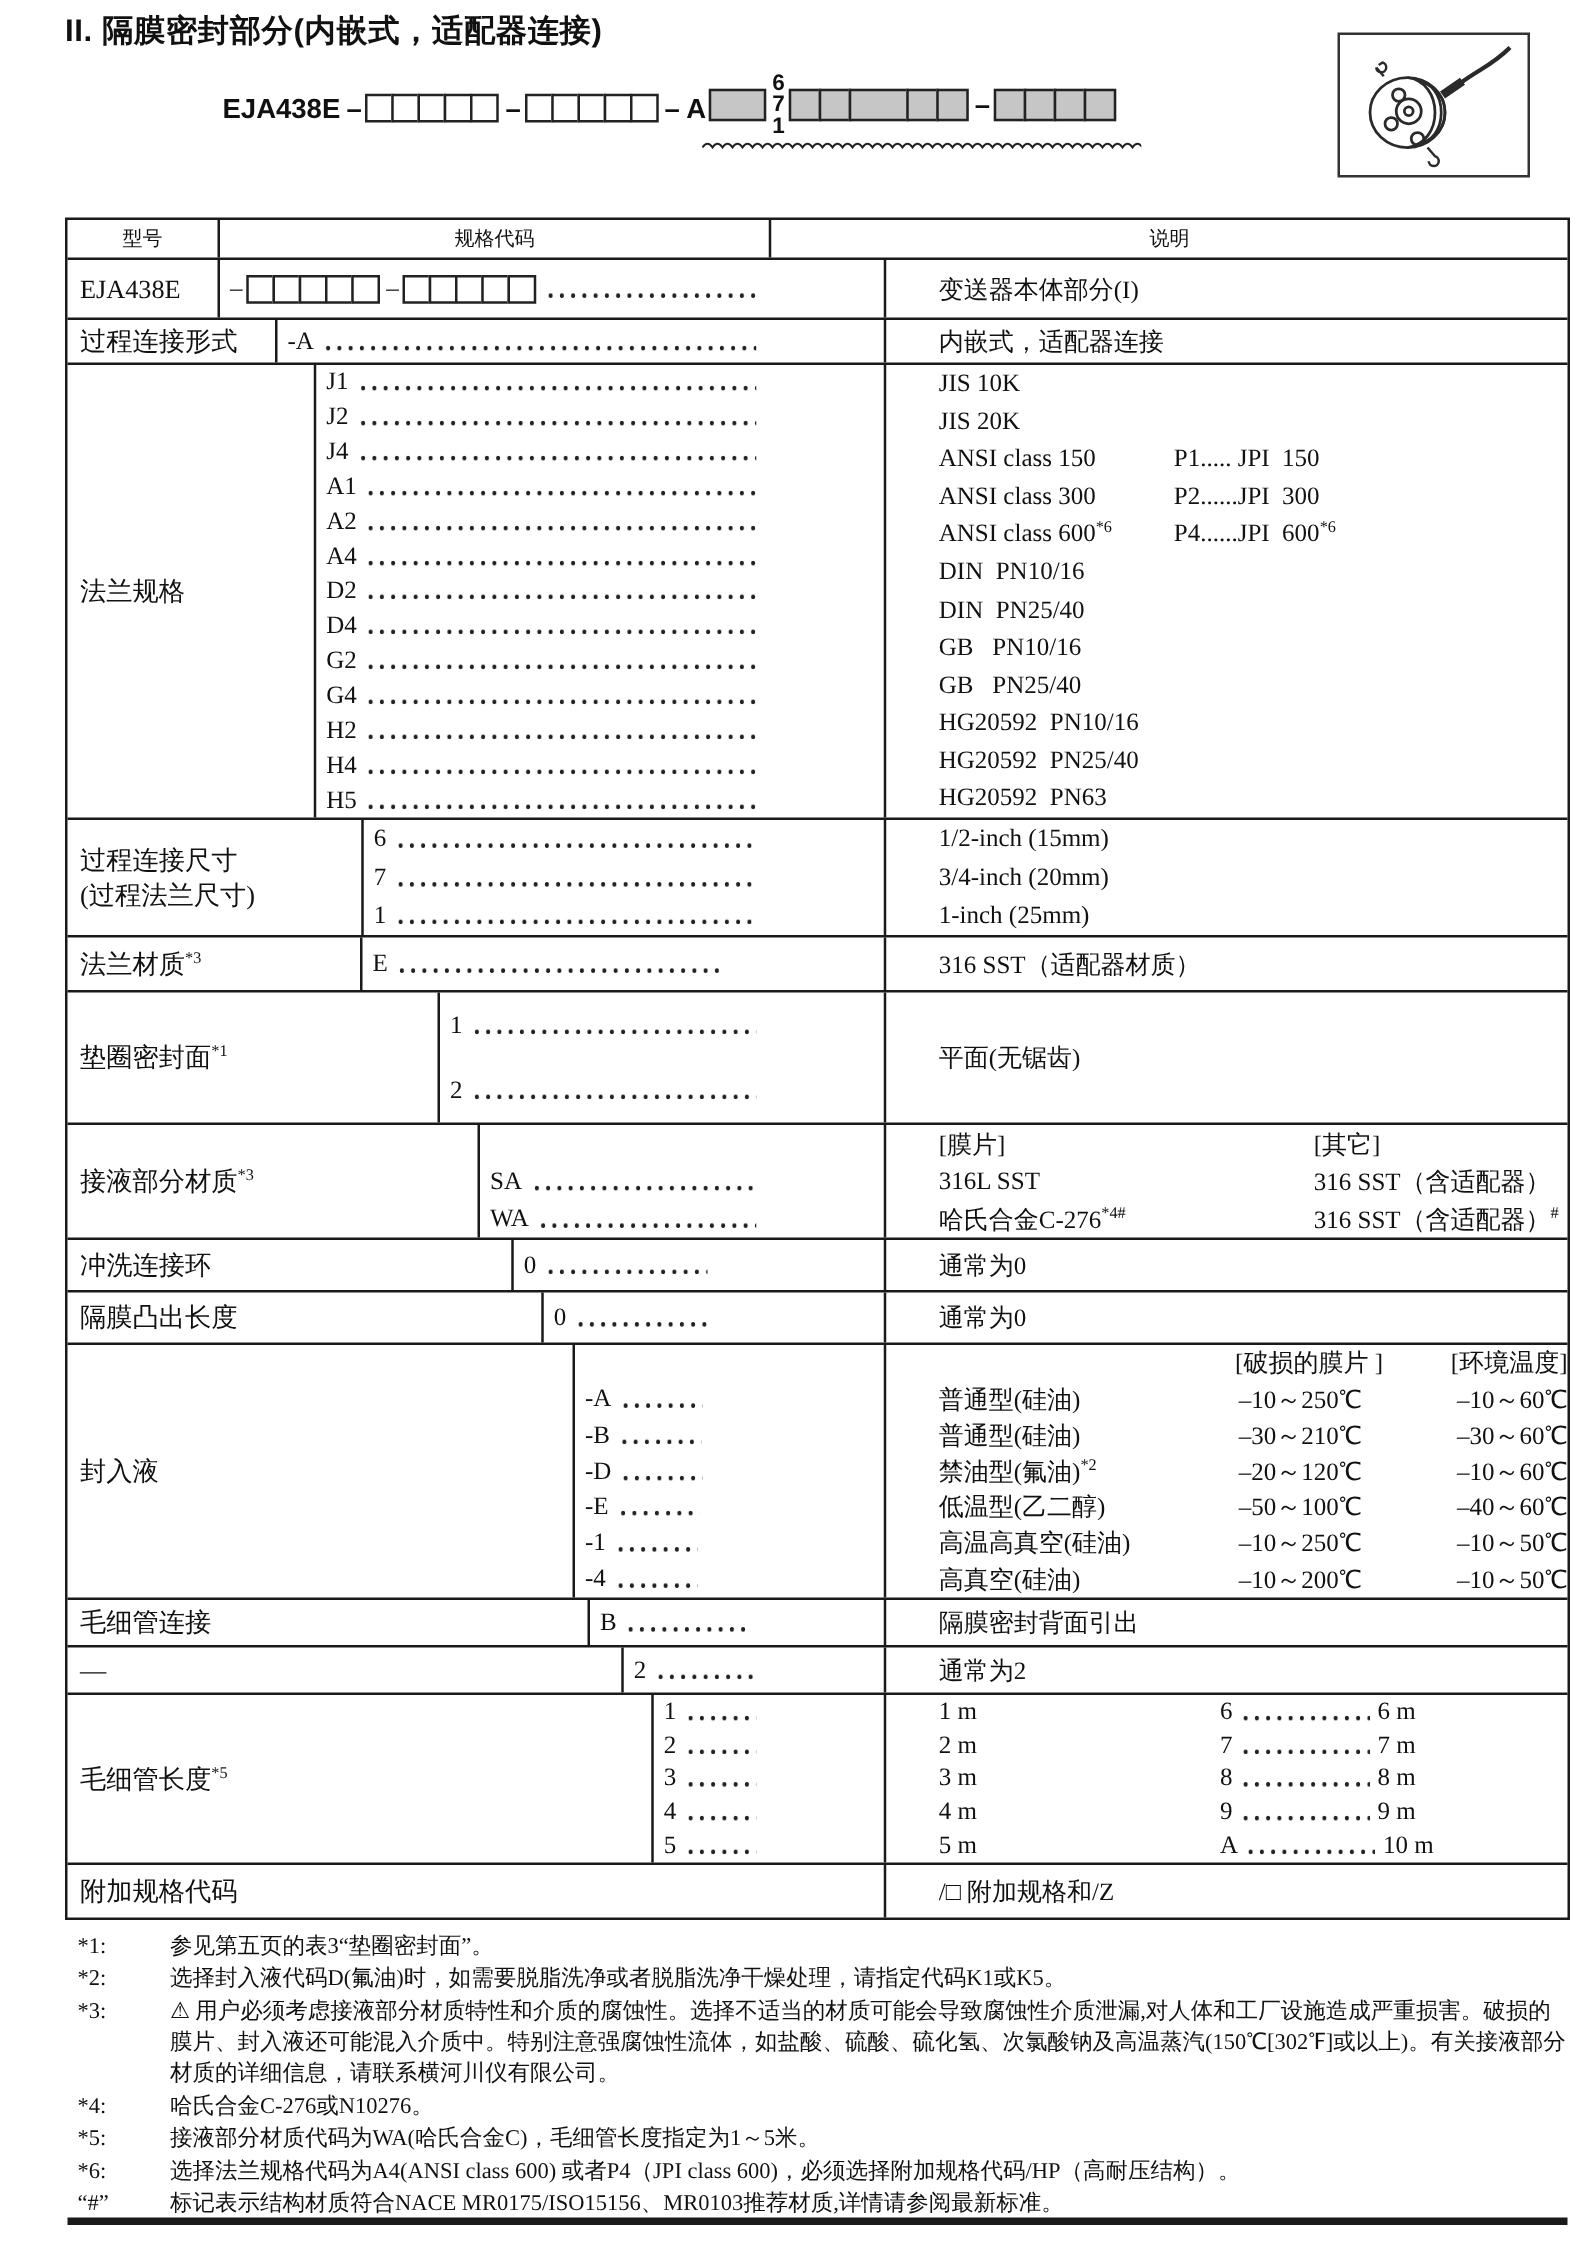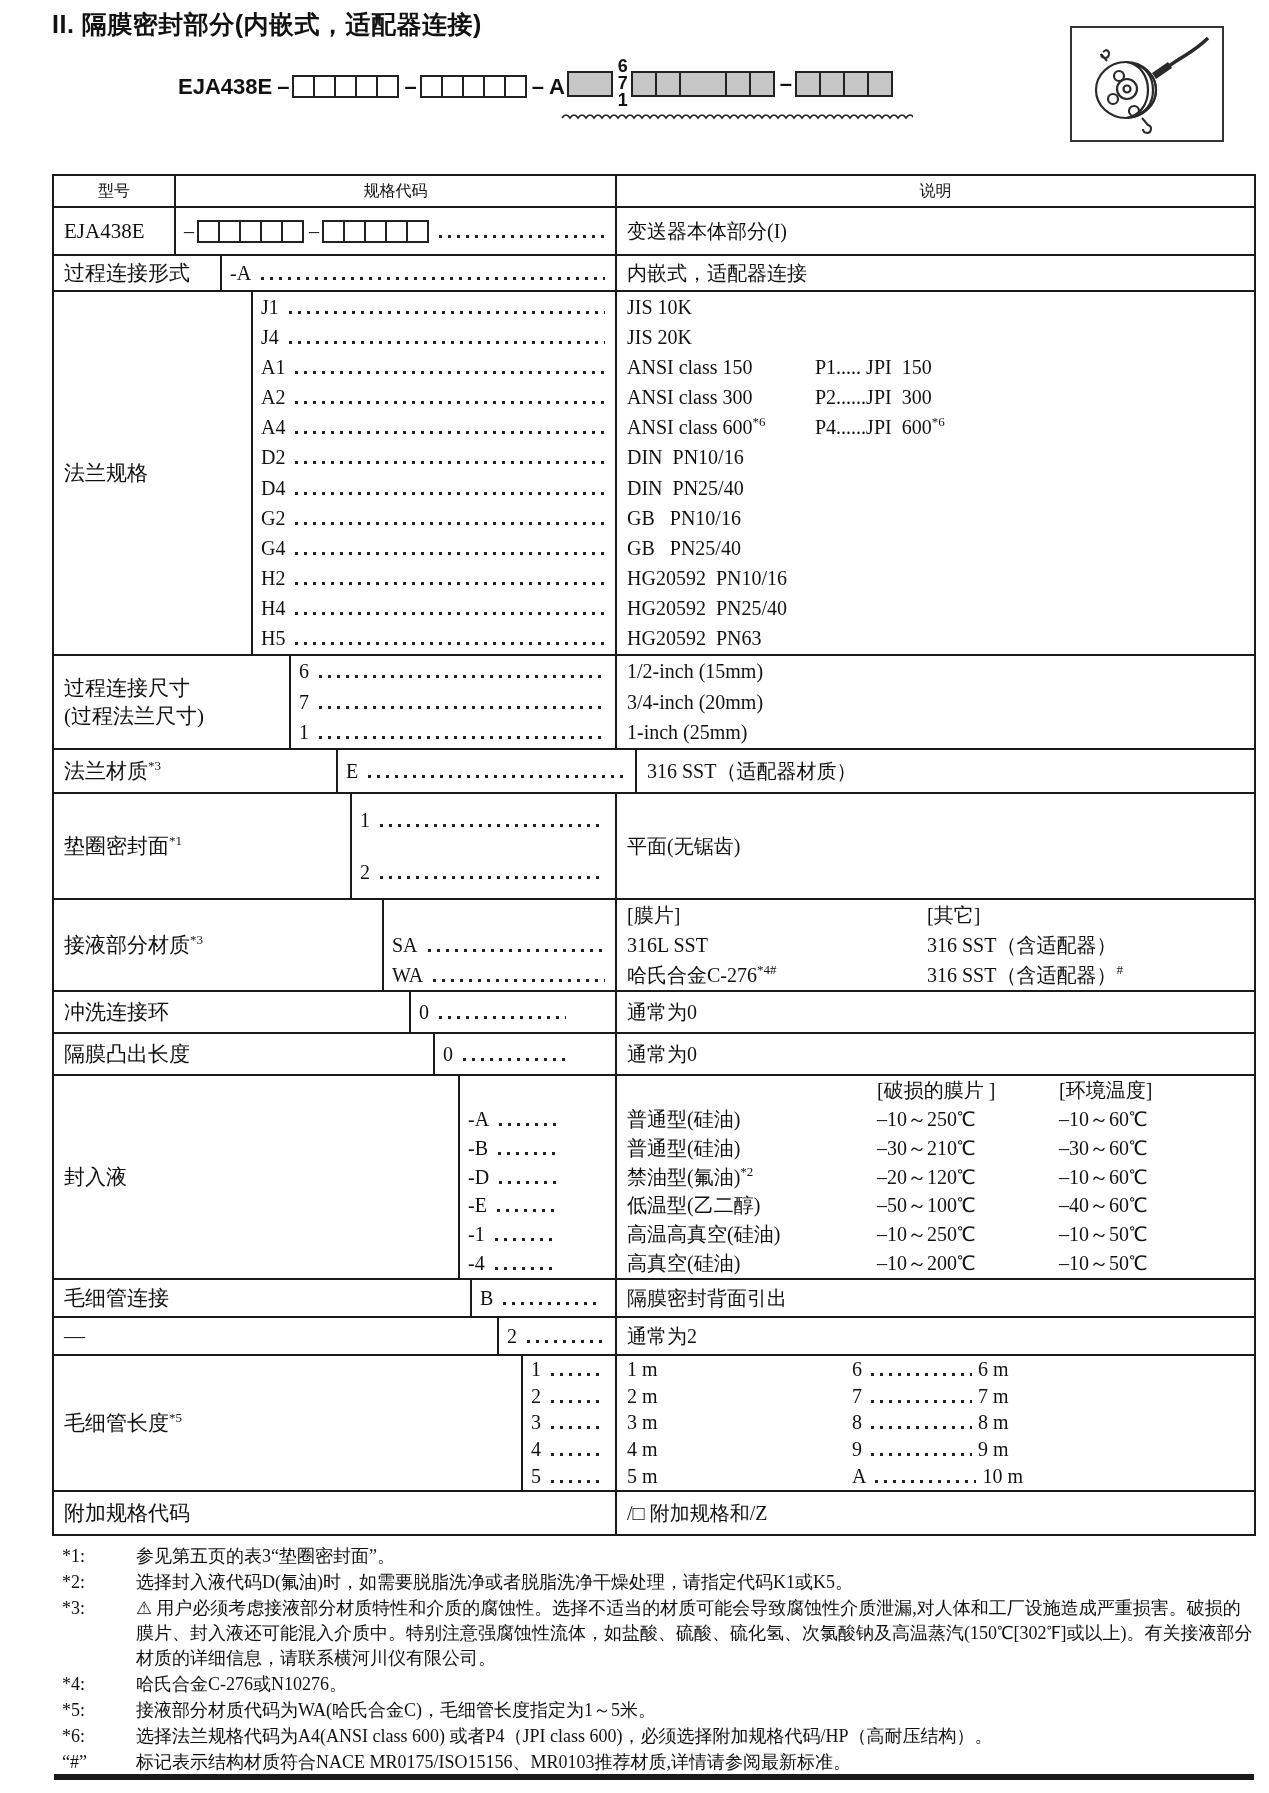--- a/index.html
+++ b/index.html
@@ -27,21 +27,21 @@
        box-sizing:border-box;}
   .trow{display:flex;border-bottom:2px solid #1a1a1a;box-sizing:border-box;}
   .trow:last-child{border-bottom:none;}
   .lbl{box-sizing:border-box;border-right:2px solid #1a1a1a;display:flex;
        flex-direction:column;justify-content:center;padding-left:10px;font-size:21px;
        flex:none;}
   .lbl.noline{border-right:none;}
   .codes{box-sizing:border-box;display:flex;flex-direction:column;flex:none;}
   .cline{flex:1;display:flex;align-items:center;padding-left:8px;font-size:20px;white-space:pre;}
   .desc{box-sizing:border-box;border-left:2px solid #1a1a1a;display:flex;
-        flex-direction:column;width:639px;flex:none;margin-left:auto;}
+        flex-direction:column;width:547px;flex:none;margin-left:auto;padding-left:32px;}
   .dline{flex:1;display:flex;align-items:center;padding-left:10px;font-size:20px;white-space:pre;}
   .thead{height:32px;font-size:16px;}
   .thead .hc{display:flex;align-items:center;justify-content:center;box-sizing:border-box;}
   .dots{flex:1;height:5px;margin:0 10px 0 7px;align-self:center;transform:translateY(5px);
         background-image:radial-gradient(circle,#222 1.7px,rgba(0,0,0,0) 1.9px);
         background-size:9px 5px;background-repeat:repeat-x;background-position:0 center;}
   .dots2{display:inline-block;width:104px;height:5px;margin:0 6px;transform:translateY(5px);
         background-image:radial-gradient(circle,#222 1.7px,rgba(0,0,0,0) 1.9px);
         background-size:9px 5px;background-repeat:repeat-x;background-position:0 center;}
   sup{font-size:13px;line-height:0;}
@@ -160,20 +160,21 @@
         <div class="desc">
           <div class="dline">内嵌式，适配器连接</div>
         </div>
       </div>
       <div class="trow r-flange-spec" style="height: 364px;">
         <div class="lbl" style="width: 199px;">
           <div>法兰规格</div>
         </div>
         <div class="codes" style="width: 362px;">
           <div class="cline"><span>J1</span><span class="dots"></span></div>
+          <div class="cline"><span>J2</span><span class="dots"></span></div>
           <div class="cline"><span>J4</span><span class="dots"></span></div>
           <div class="cline"><span>A1</span><span class="dots"></span></div>
           <div class="cline"><span>A2</span><span class="dots"></span></div>
           <div class="cline"><span>A4</span><span class="dots"></span></div>
           <div class="cline"><span>D2</span><span class="dots"></span></div>
           <div class="cline"><span>D4</span><span class="dots"></span></div>
           <div class="cline"><span>G2</span><span class="dots"></span></div>
           <div class="cline"><span>G4</span><span class="dots"></span></div>
           <div class="cline"><span>H2</span><span class="dots"></span></div>
           <div class="cline"><span>H4</span><span class="dots"></span></div>
@@ -204,21 +205,21 @@
           <div class="cline"><span>7</span><span class="dots"></span></div>
           <div class="cline"><span>1</span><span class="dots"></span></div>
         </div>
         <div class="desc">
           <div class="dline">1/2-inch (15mm)</div>
           <div class="dline">3/4-inch (20mm)</div>
           <div class="dline">1-inch (25mm)</div>
         </div>
       </div>
       <div class="trow r-flange-material" style="height: 44px;">
-        <div class="lbl" style="width: 284px;">
+        <div class="lbl" style="width: 236px;">
           <div>法兰材质<sup>*3</sup></div>
         </div>
         <div class="codes" style="width: 297px;">
           <div class="cline"><span>E</span><span class="dots"></span></div>
         </div>
         <div class="desc">
           <div class="dline">316 SST（适配器材质）</div>
         </div>
       </div>
       <div class="trow r-gasket" style="height: 106px;">

